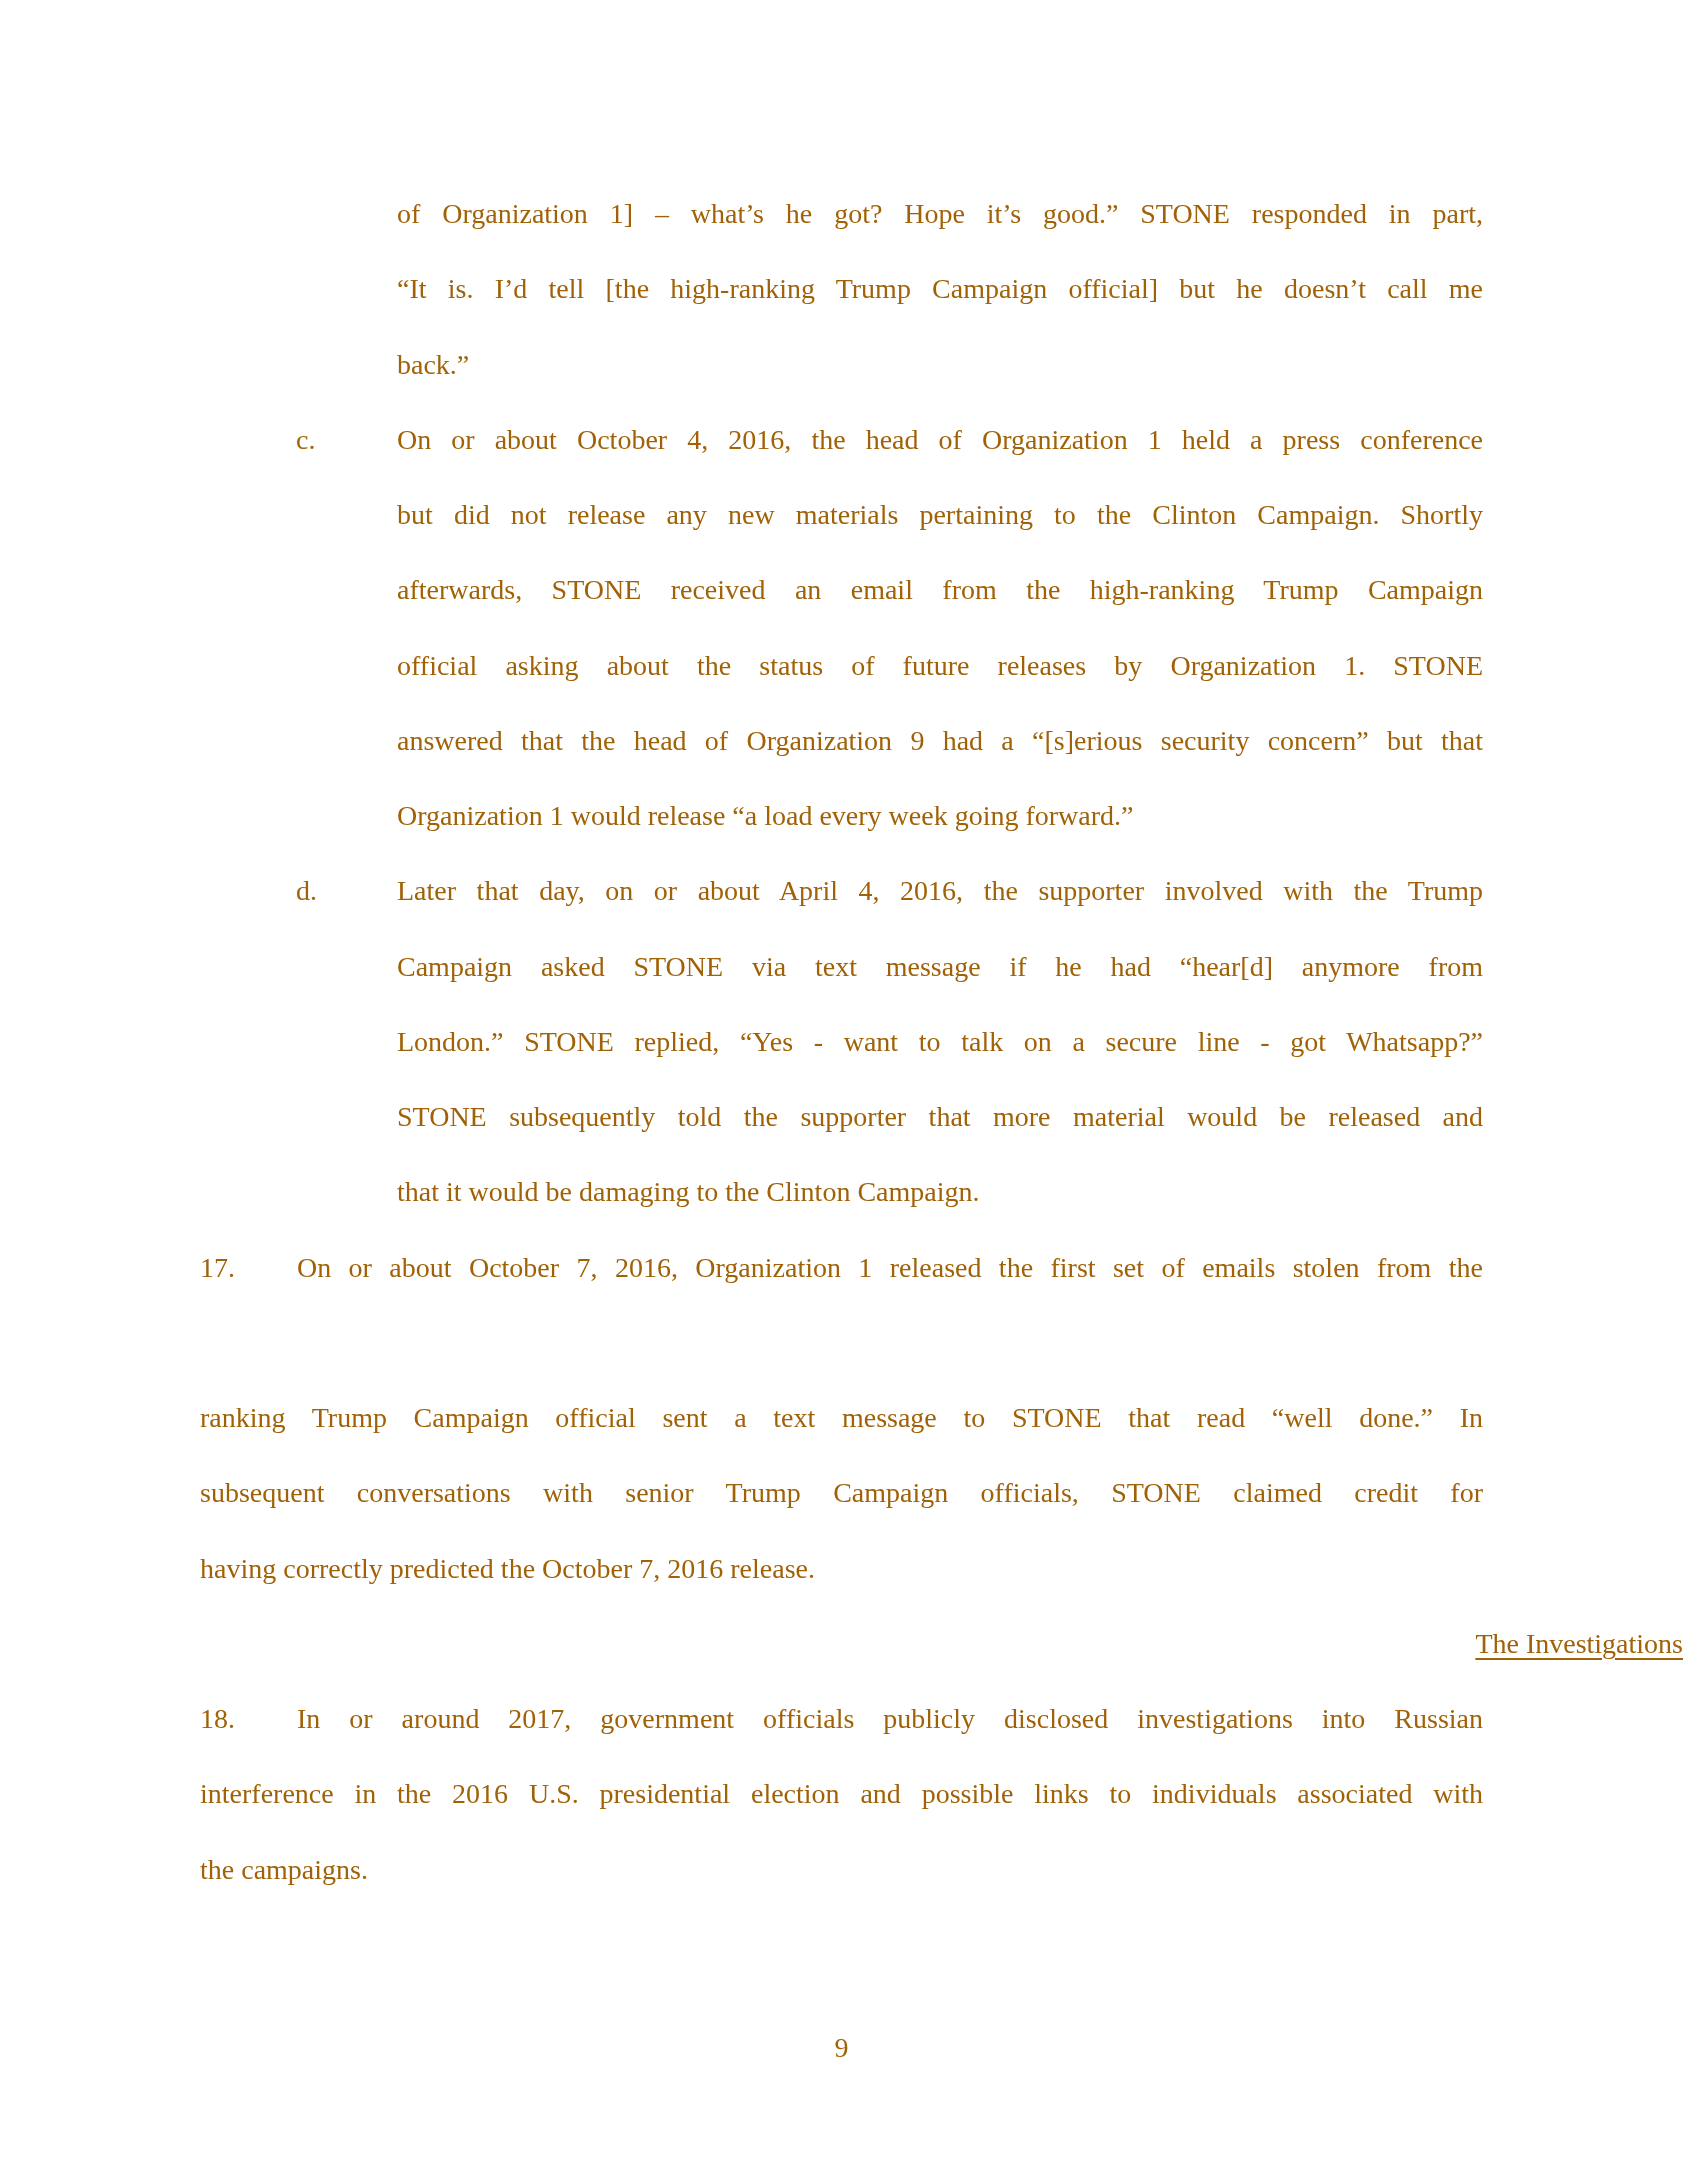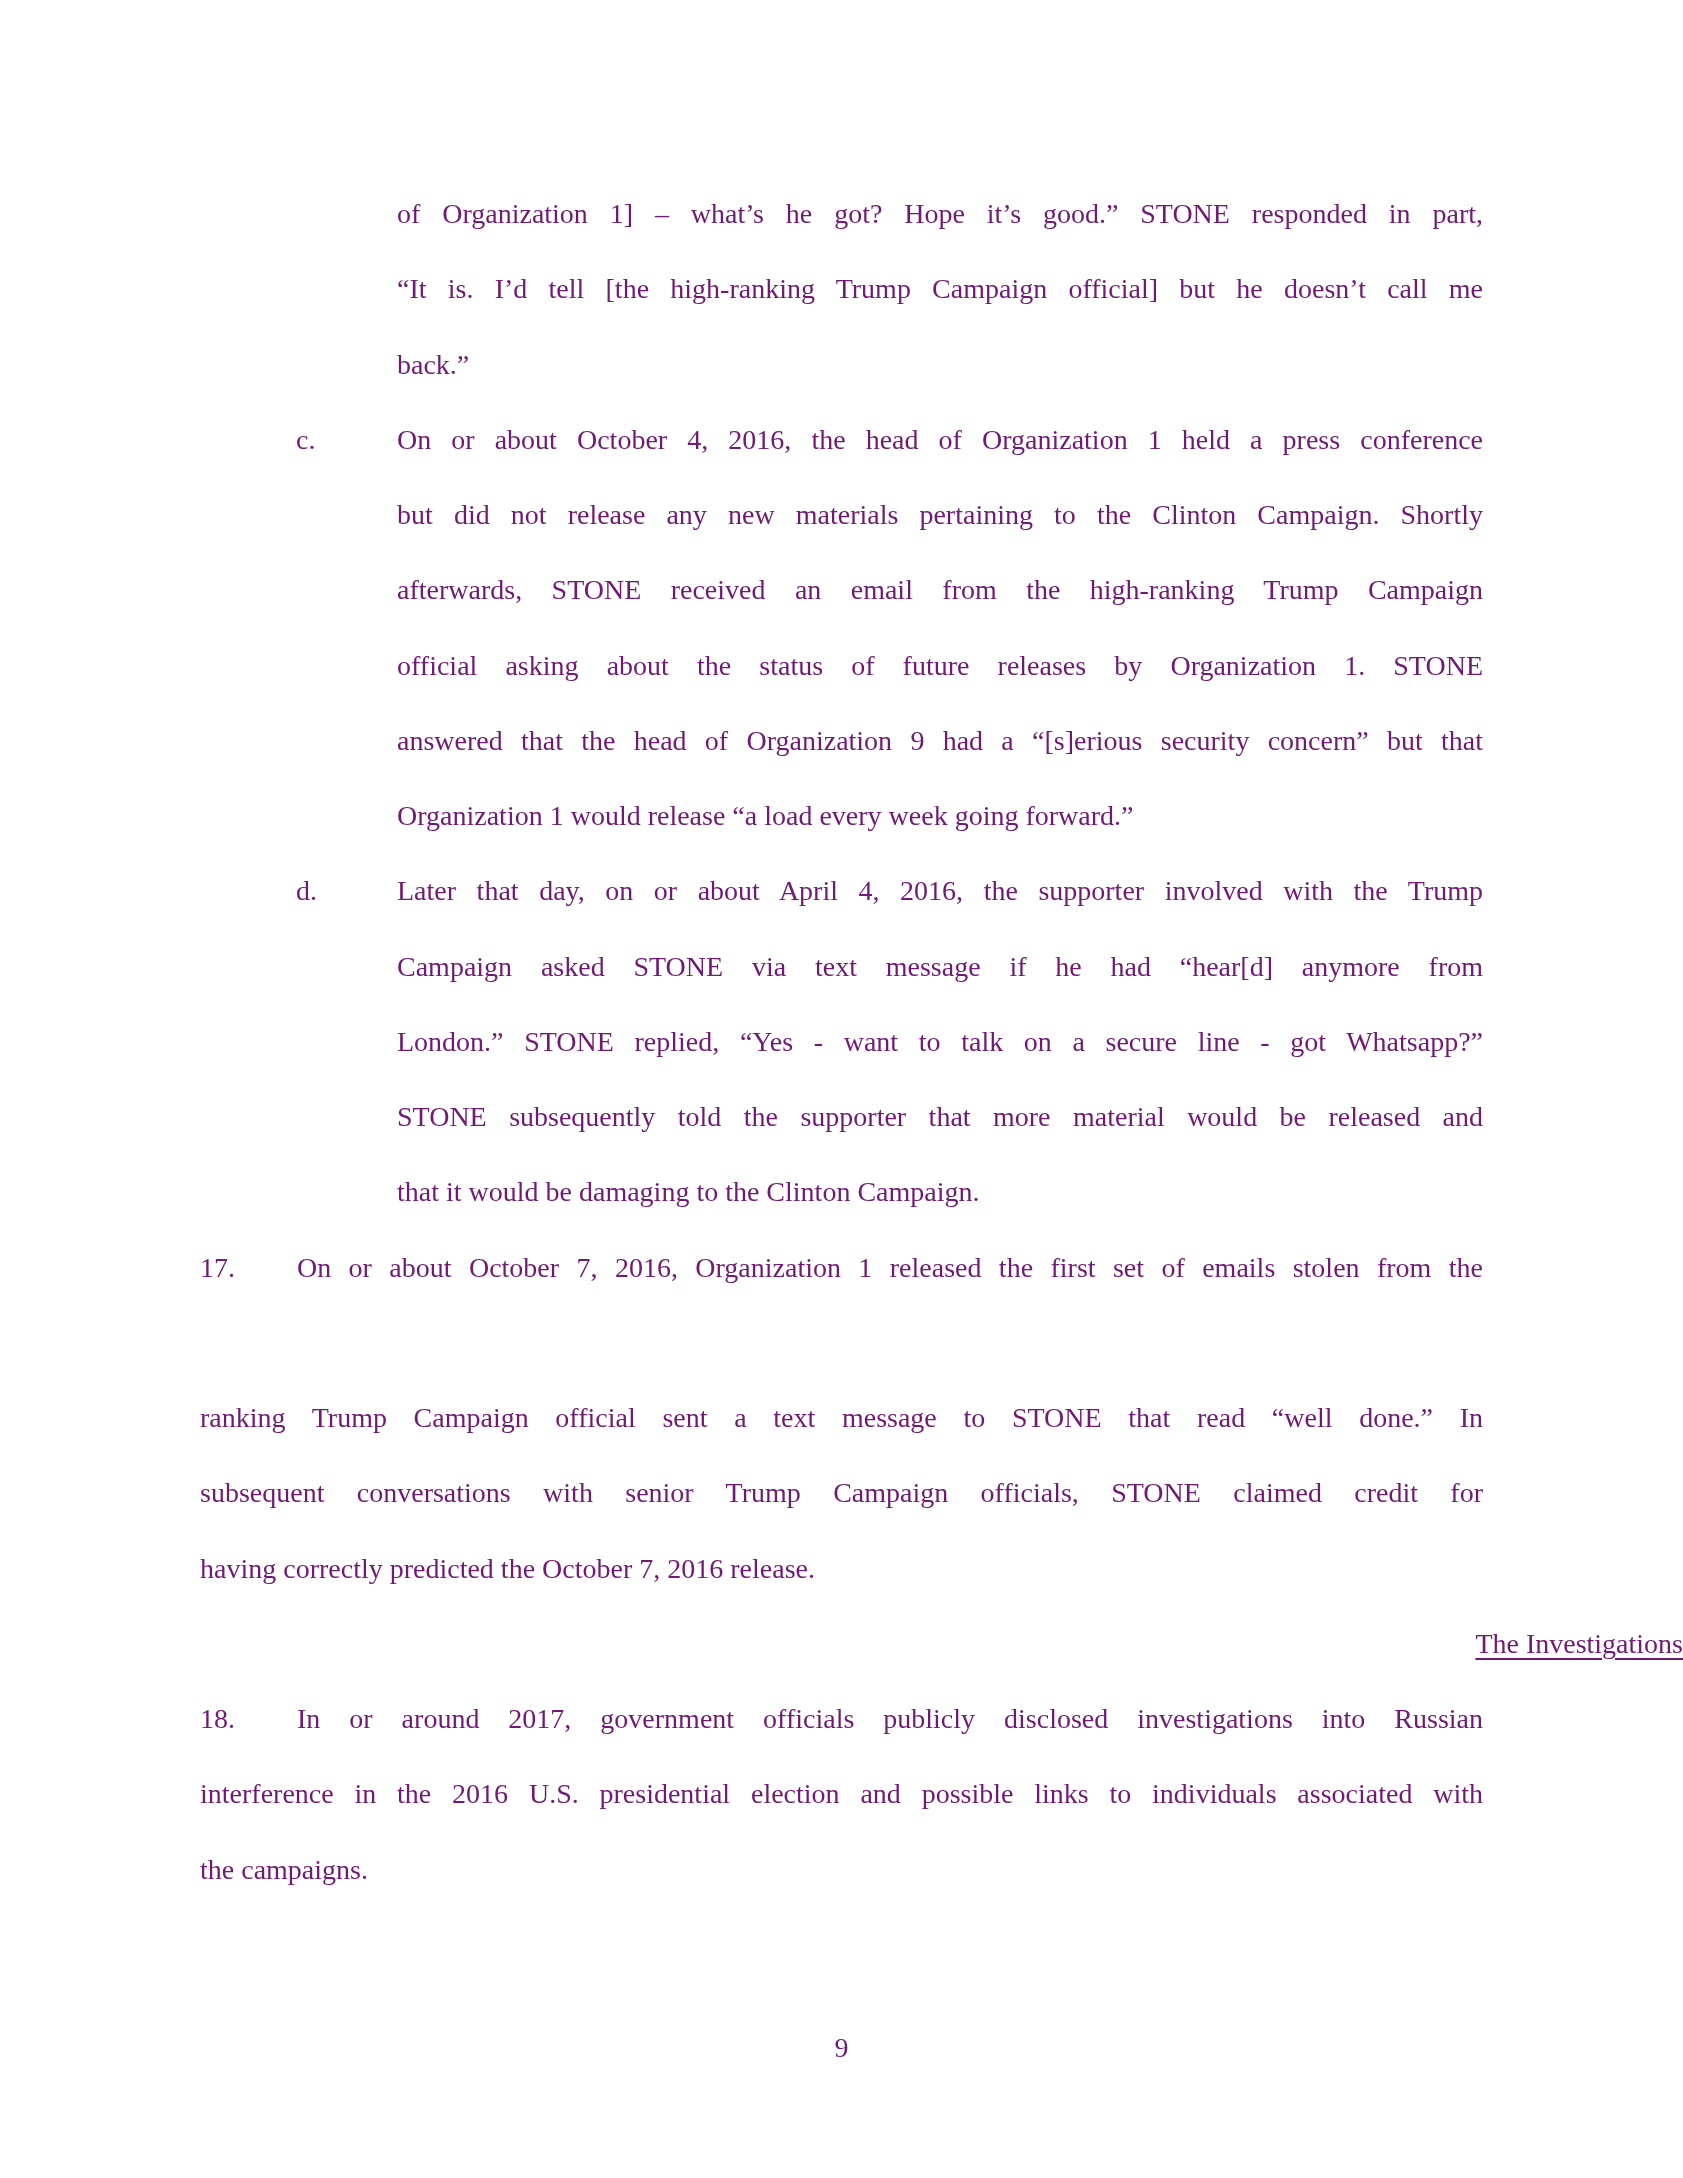--- a/index.html
+++ b/index.html
@@ -1,19 +1,19 @@
 <!DOCTYPE html>
 <html><head>
 <meta charset="utf-8">
 <style>
   html, body { margin: 0; padding: 0; background: #ffffff; }
   body { width: 1683px; height: 2178px; position: relative; overflow: hidden; }
   .page {
     position: absolute; left: 0; top: 0; width: 1683px; height: 1910px;
-    background: #ffffff; color: #701a75;
+    background: #ffffff; color: #a16207;
     font-family: "Liberation Serif", "DejaVu Serif", serif;
     font-size: 28px;
   }
   .line {
     position: absolute; height: 75px; line-height: 75px; white-space: nowrap;
   }
   .justify {
     text-align: justify; text-align-last: justify;
   }
   .body-text { left: 397px; width: 1086px; }

